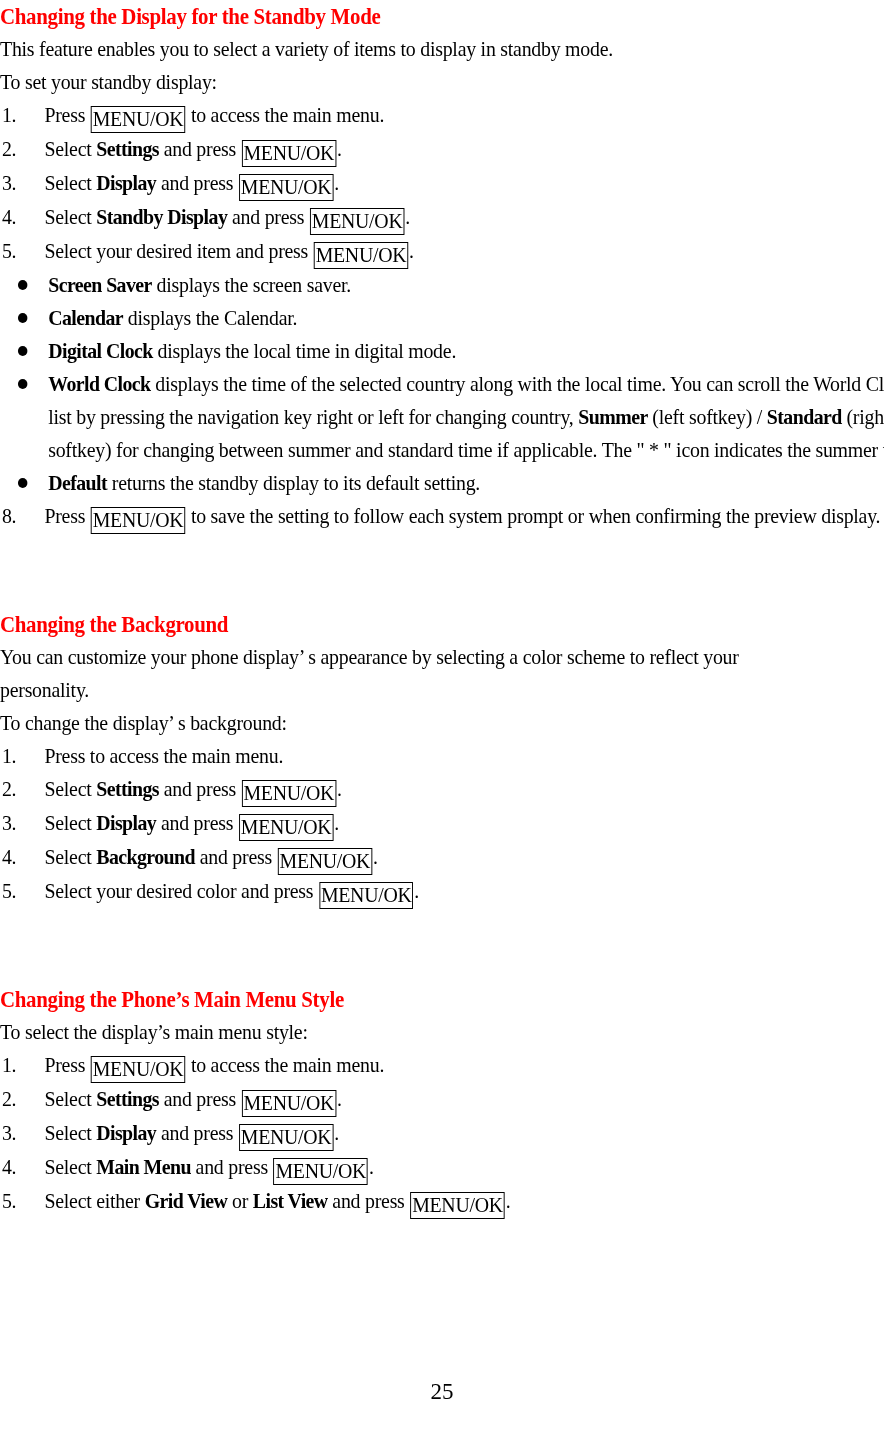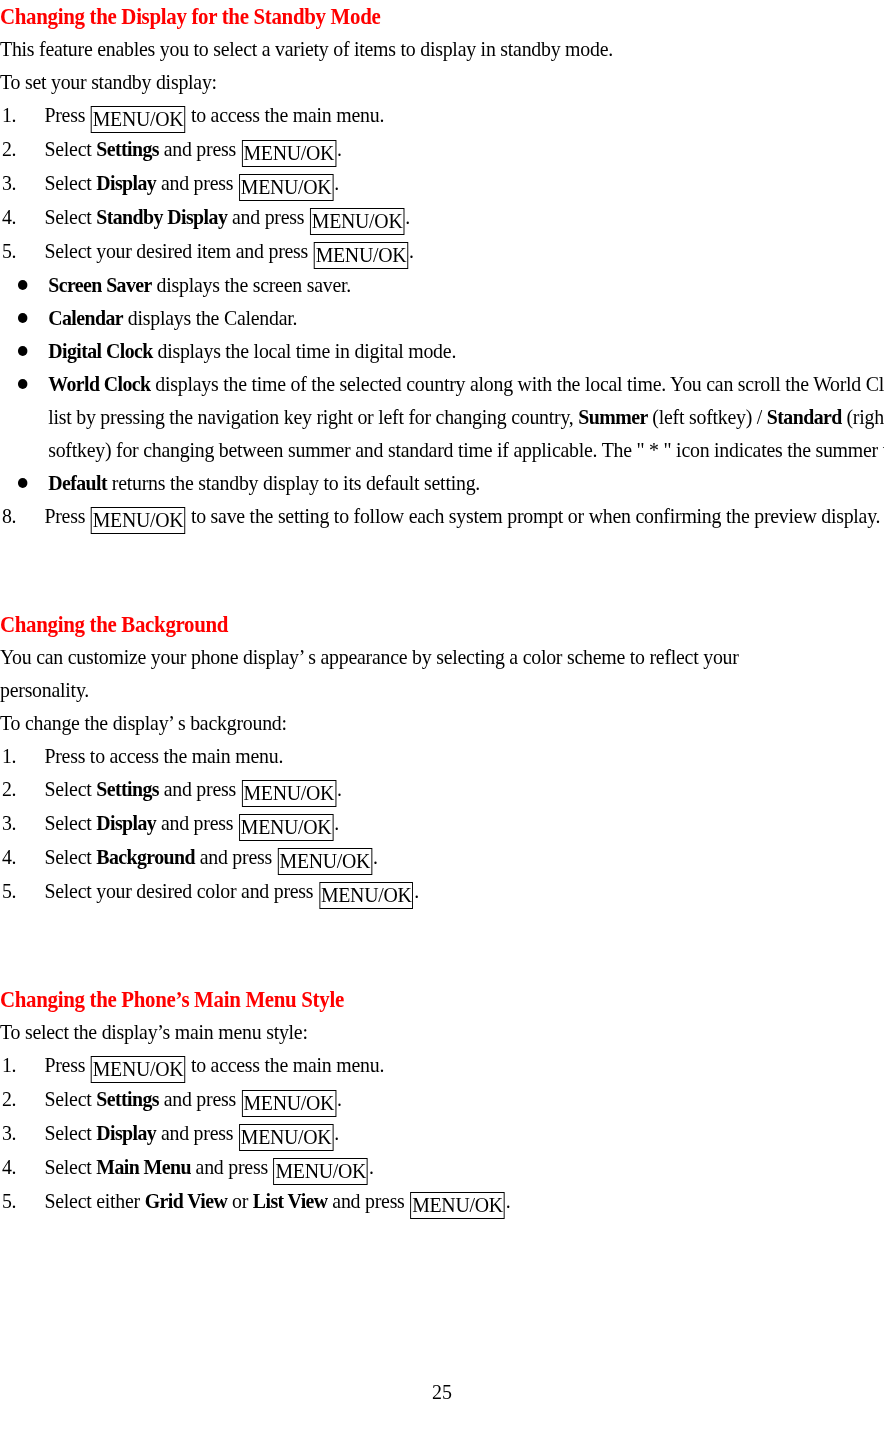--- a/index.html
+++ b/index.html
@@ -115,21 +115,21 @@
   
   .gap-lg { height: 74px; }
 
   
   .page-number {
     position: absolute;
     left: 0;
     top: 1380px;
     width: 884px;
     text-align: center;
-    font-size: 20px;
+    font-size: 23px;
     line-height: 24px;
     font-family: "Liberation Serif", "DejaVu Serif", serif;
   }
 </style>
 </head>
 <body>
 
 <div class="page">
   <div class="content">
 

